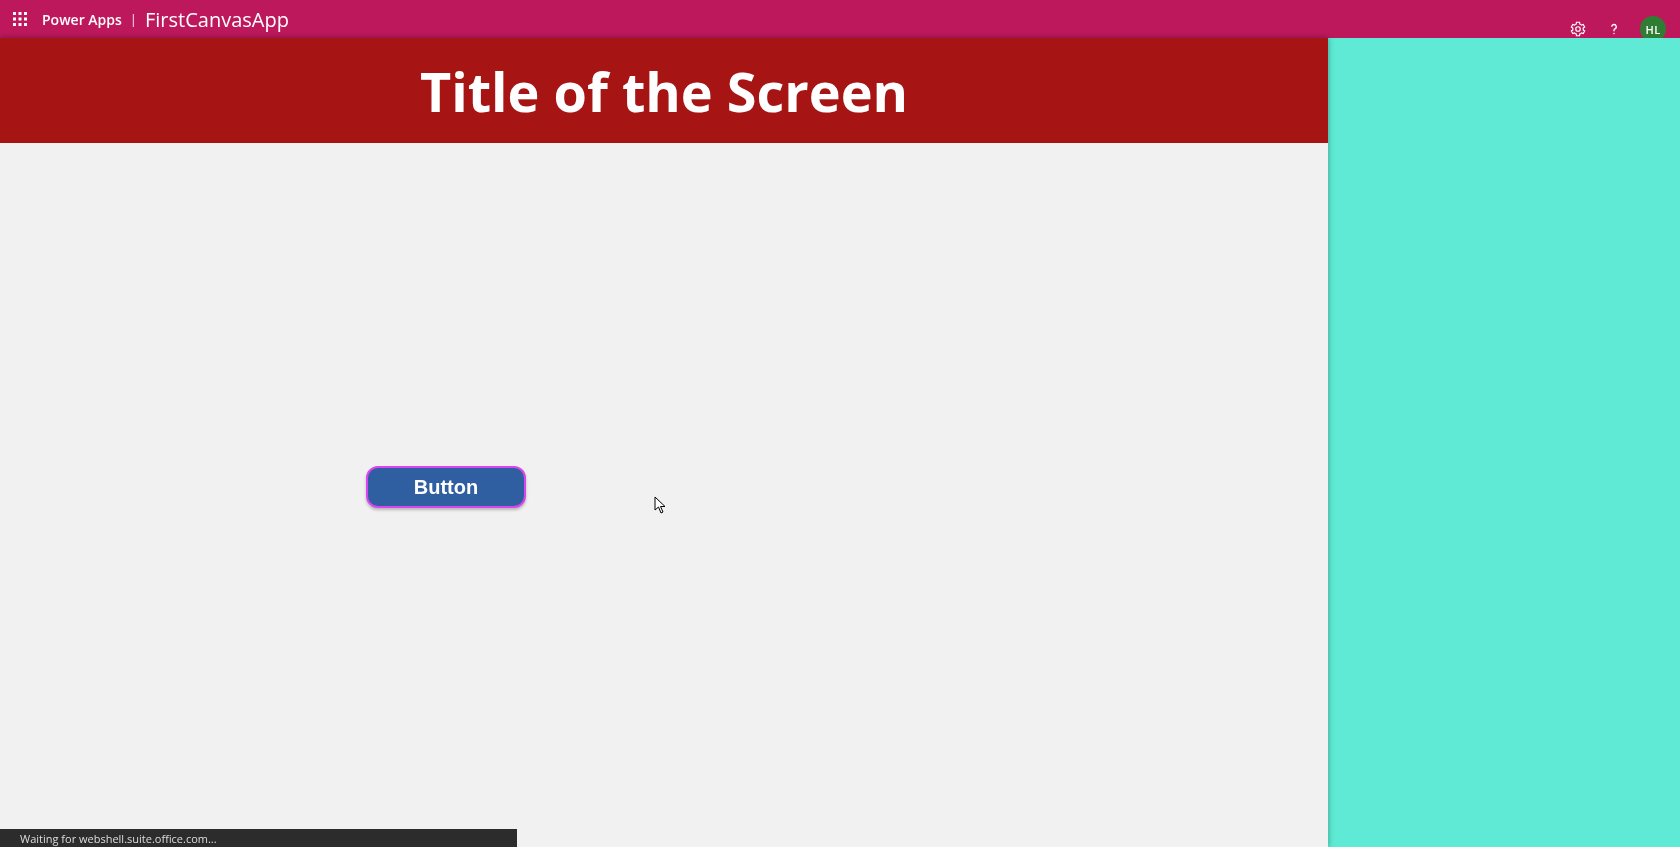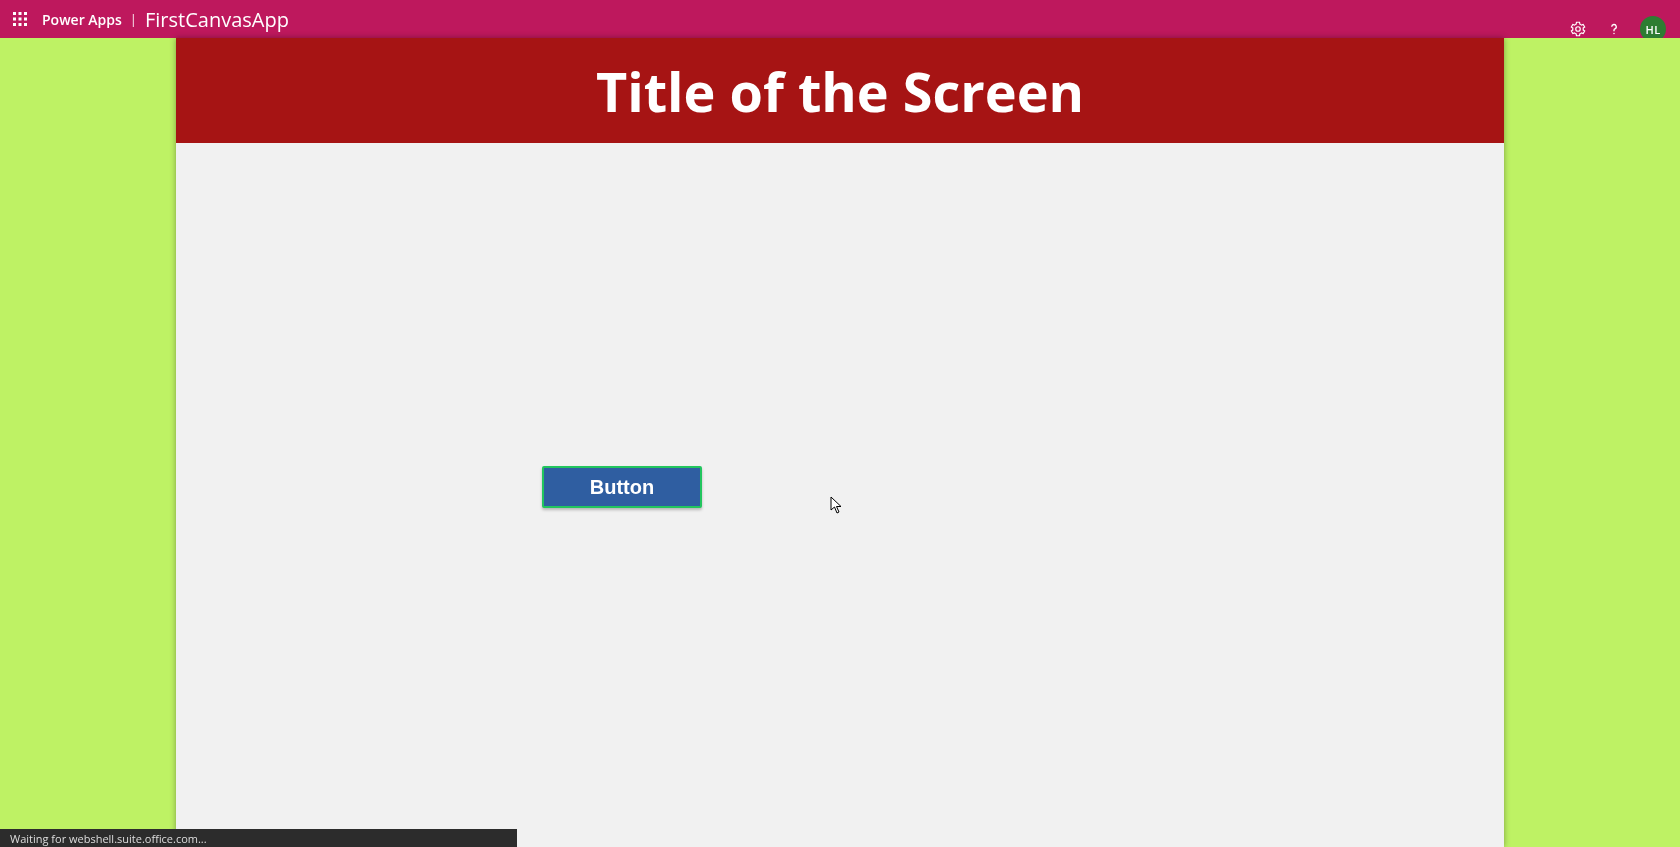--- a/index.html
+++ b/index.html
@@ -44,23 +44,22 @@
       font-weight: 600;
       display:flex; align-items:center; justify-content:center;
       cursor:pointer;
       letter-spacing: 0.5px;
     }
 
     
     .stage {
       position: absolute;
       top: 38px; left:0; right:0; bottom:0;
-      background: #bef264;
+      background: #5eead4;
       display:flex;
-      justify-content: center;
     }
     .canvas {
       margin-top: 0;
       width: 1328px;
       height: 100%;
       background: #f1f1f1;
       position: relative;
       box-shadow: 0 0 6px rgba(0,0,0,.35);
     }
     .screen-title {
@@ -75,22 +74,22 @@
     }
 
     .primary-btn {
       position: absolute;
       left: 366px;
       top: 428px;
       width: 160px;
       height: 42px;
       background: #2f5ea1;
       color: #fff;
-      border: 2px solid #22c55e;
-      border-radius: 2px;
+      border: 2px solid #d946ef;
+      border-radius: 12px;
       font-size: 20px;
       font-weight: 600;
       cursor: pointer;
       box-shadow: 0 2px 3px rgba(0,0,0,.25);
     }
 
     .cursor {
       position: absolute;
       left: 654px; top: 458px;
       width: 14px; height: 18px;
@@ -99,21 +98,21 @@
 
     .statusbar {
       position: absolute;
       left: 0; bottom: 0;
       height: 18px;
       width: 517px;
       background: #2c2c2c;
       color: #ddd;
       font-size: 11px;
       display:flex; align-items:center;
-      padding: 0 10px;
+      padding: 0 20px;
     }
   </style>
 </head>
 <body>
 
 <div class="header">
   <div class="waffle">
     <svg viewBox="0 0 16 16" fill="#fff">
       <rect x="1" y="1" width="3" height="3"></rect>
         <rect x="6.5" y="1" width="3" height="3"></rect>

